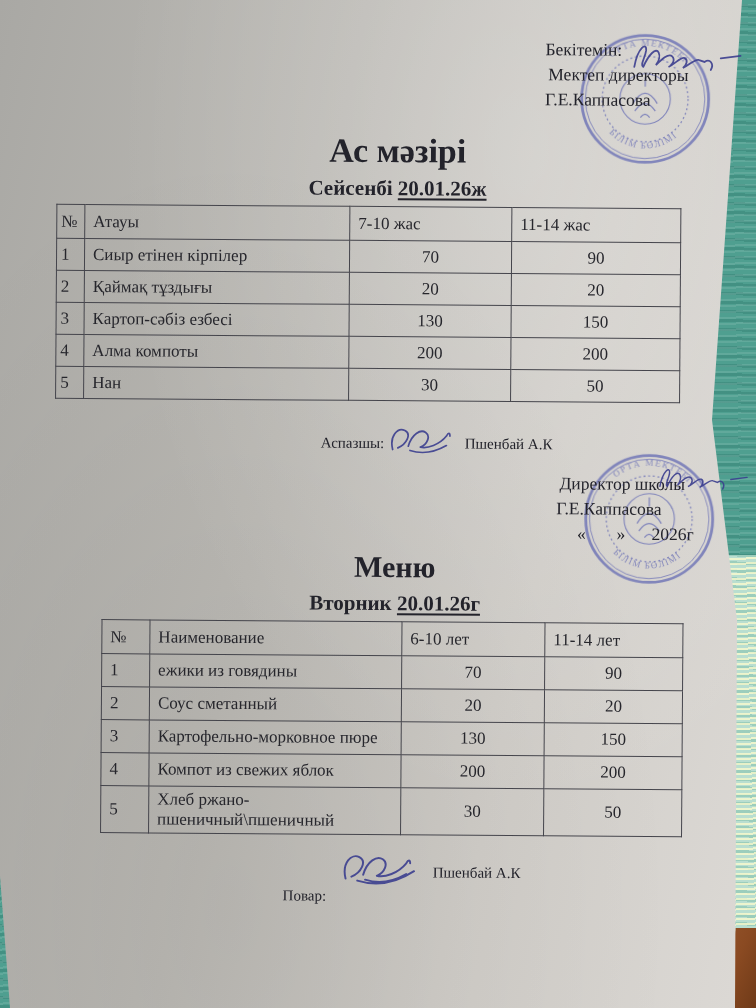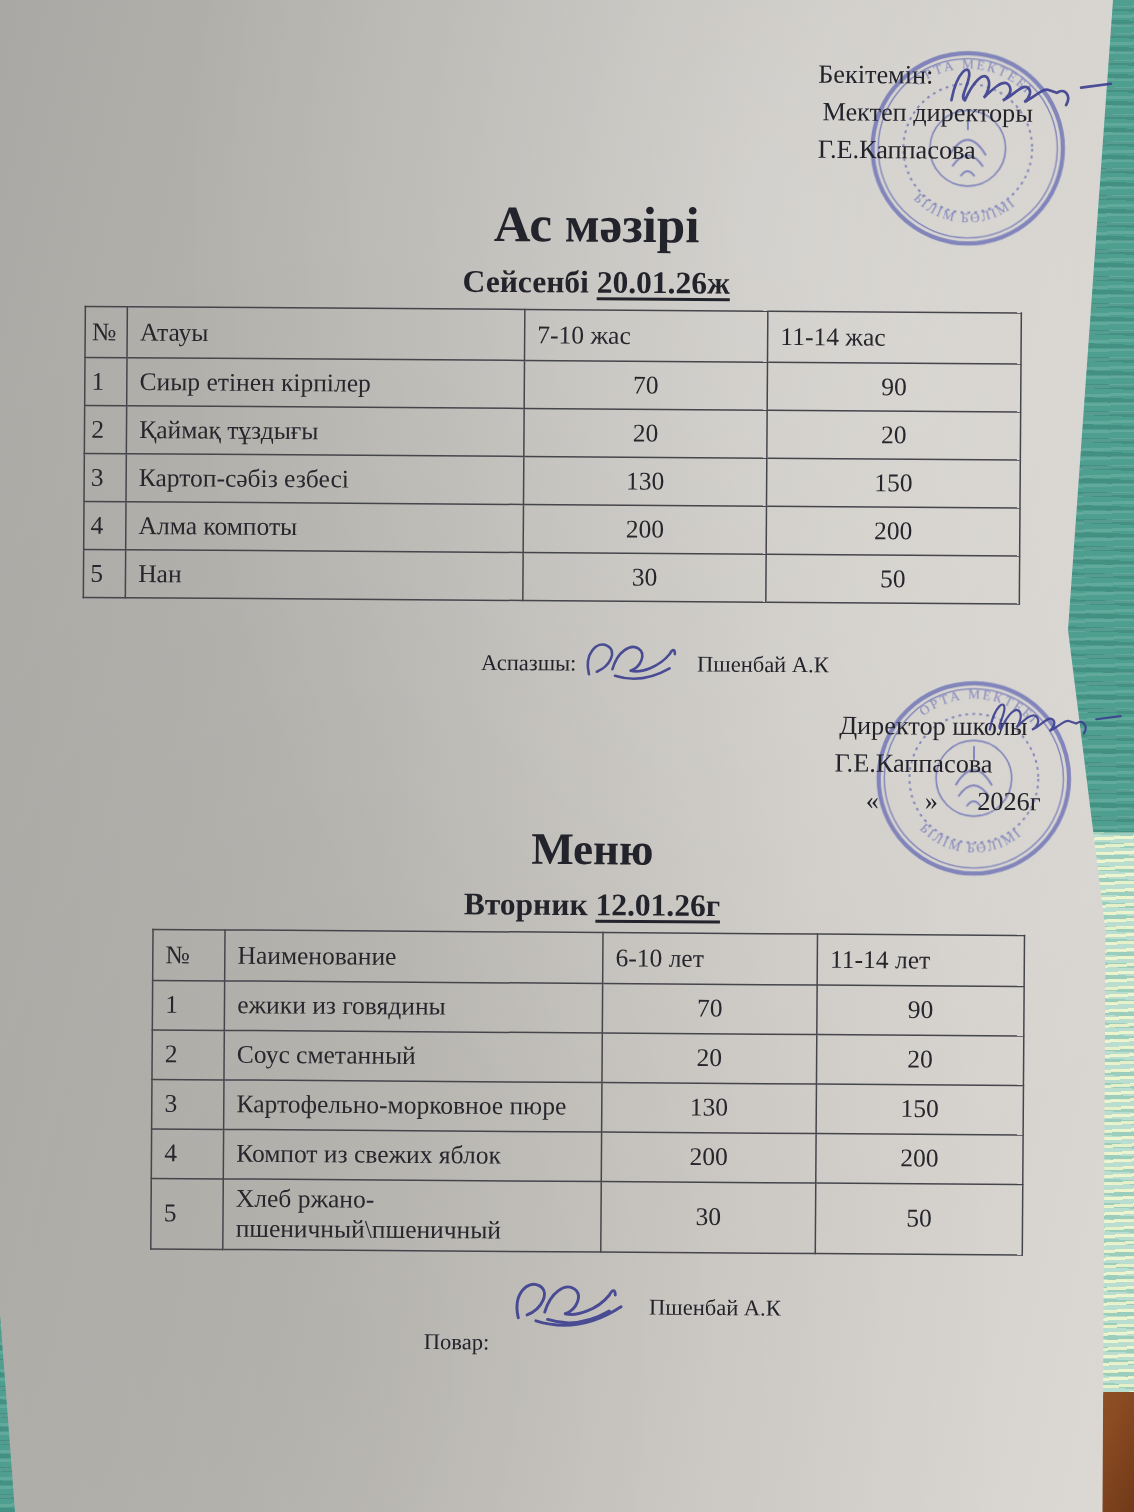--- a/index.html
+++ b/index.html
@@ -186,21 +186,21 @@
       <div class="pre" style="margin-left:14px;text-align:center;">«       »      2026г</div>
     </div>
     <svg class="sig" style="left:658px; top:458px;" width="96" height="34" viewBox="0 0 130 40">
       <path d="M6,30 C10,8 20,2 19,12 C18,20 12,28 16,30 M16,30 C22,16 30,8 33,14 C35,18 33,24 30,28 C36,22 44,14 48,18 C52,22 48,28 44,30 C52,26 58,18 62,20 C66,22 64,28 60,31 C68,27 74,20 78,22 L84,24 C90,20 95,26 91,33 M102,20 L124,17"></path>
     </svg>
 
     <div class="t-center doc-title" style="top:548px; font-size:30px;">Меню</div>
     <div class="t-center" style="top:589px; font-size:21px; font-weight:bold;">
       <span>Вторник</span>
       <span>  </span>
-      <span class="date-underline">12.01.26г</span>
+      <span class="date-underline">20.01.26г</span>
     </div>
 
     <table class="menu-table t2">
       <colgroup>
           <col class="c-num">
           <col class="c-name">
           <col class="c-v1">
           <col class="c-v2">
         </colgroup>
     <thead>

